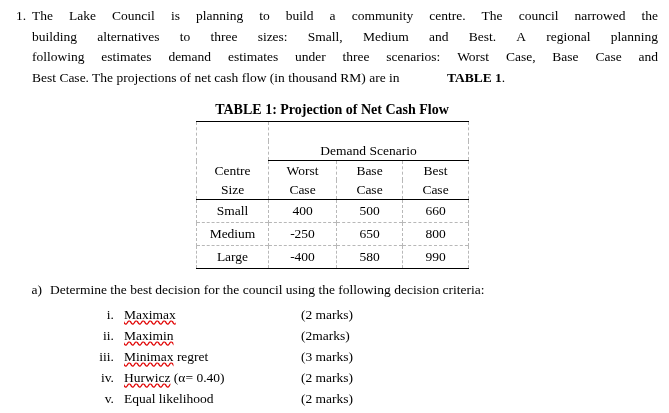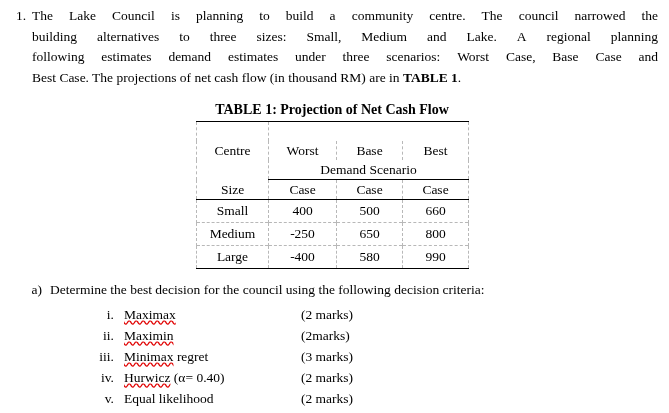--- a/index.html
+++ b/index.html
@@ -54,21 +54,21 @@
   }
   .para-line.justify > span {
     white-space: pre;
   }
   .para-line.last {
     justify-content: flex-start;
   }
   .para-line.last > span {
     white-space: pre;
   }
-  .b { font-weight: bold; }
+  .b { font-weight: bold; margin-left: 44px; }
 
   
   .table-wrap {
     position: absolute;
     left: 196px;
     top: 100px;
     width: 272px;
   }
   .table-title {
     font-weight: bold;
@@ -217,21 +217,21 @@
         </div>
       <div class="para-line justify">
           <span>building</span>
           <span>alternatives</span>
           <span>to</span>
           <span>three</span>
           <span>sizes:</span>
           <span>Small,</span>
           <span>Medium</span>
           <span>and</span>
-          <span>Lake.</span>
+          <span>Best.</span>
           <span>A</span>
           <span>regional</span>
           <span>planning</span>
         </div>
       <div class="para-line justify">
           <span>following</span>
           <span>estimates</span>
           <span>demand</span>
           <span>estimates</span>
           <span>under</span>
@@ -260,28 +260,28 @@
         <col class="c-worst">
         <col class="c-base">
         <col class="c-best">
     </colgroup>
     <tbody>
       <tr class="r-top blank-row">
         <td></td>
         <td colspan="3"></td>
       </tr>
       <tr>
+        <td class="nolines-left"></td>
+        <td class="demand" colspan="3">Demand Scenario</td>
+      </tr>
+      <tr>
         <td class="hdr">Centre</td>
         <td class="hdr">Worst</td>
         <td class="hdr">Base</td>
         <td class="hdr">Best</td>
-      </tr>
-      <tr>
-        <td class="nolines-left"></td>
-        <td class="demand" colspan="3">Demand Scenario</td>
       </tr>
       <tr class="head-bottom">
         <td class="hdr">Size</td>
         <td class="hdr">Case</td>
         <td class="hdr">Case</td>
         <td class="hdr">Case</td>
       </tr>
 
       <tr class="datarow first">
         <td>Small</td>

